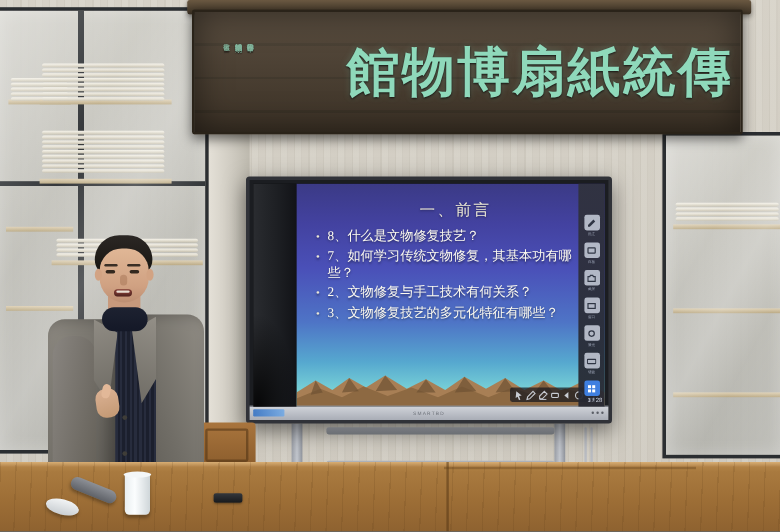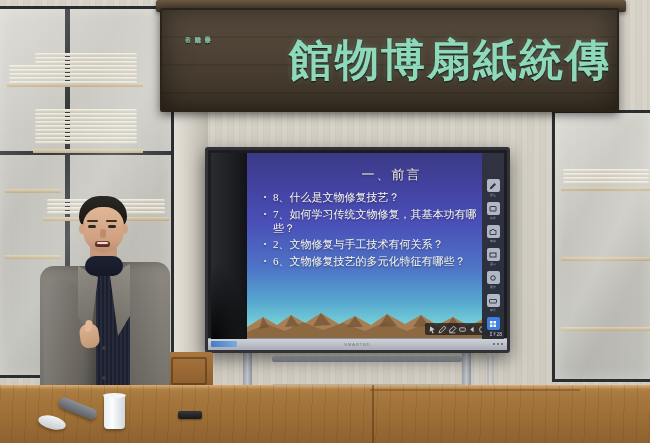--- a/index.html
+++ b/index.html
@@ -64,21 +64,21 @@
 
   
   .darkband{position:absolute;left:0;top:0;width:36px;height:186px;
     background:linear-gradient(90deg,#2a2c30,#1c1e22 60%,#121317);z-index:4;}
   .darkband:after{content:"";position:absolute;left:0;bottom:0;width:36px;height:78px;
     background:radial-gradient(ellipse at 10% 100%,rgba(0,0,0,.85),rgba(0,0,0,0) 70%);}
 
   .slide{position:absolute;left:36px;top:0;width:257px;height:186px;
     background:linear-gradient(180deg,#3b3a86 0%,#4342a0 18%,#4a50b8 38%,#4e74c6 62%,#56a8cf 80%,#76cfd6 92%,#8fd9d2 100%);
     overflow:hidden;}
-  .slide-title{position:absolute;left:16px;top:13px;width:257px;text-align:center;
+  .slide-title{position:absolute;left:4px;top:13px;width:257px;text-align:center;
     color:#f0edd8;font-family:"Liberation Serif","DejaVu Serif",serif;
     font-size:13px;letter-spacing:2px;text-shadow:0 1px 2px rgba(0,0,0,.45);}
   .bullets{position:absolute;left:10px;top:38px;width:240px;}
   .bl{display:flex;align-items:flex-start;margin-bottom:3px;
     color:#fdfbf0;font-family:"Liberation Serif","DejaVu Serif",serif;
     font-size:11px;line-height:1.25;text-shadow:0 1px 2px rgba(0,0,0,.45);}
   .bdot{flex:0 0 16px;text-align:center;font-size:9px;padding-top:1px;color:#e9e6d6;}
   .btxt{flex:1;}
 
   
@@ -314,21 +314,21 @@
           <div class="bl">
             <span class="bdot">•</span>
             <span class="btxt">7、如何学习传统文物修复，其基本功有哪些？</span>
           </div>
           <div class="bl">
             <span class="bdot">•</span>
             <span class="btxt">2、文物修复与手工技术有何关系？</span>
           </div>
           <div class="bl">
             <span class="bdot">•</span>
-            <span class="btxt">6、文物修复技艺的多元化特征有哪些？</span>
+            <span class="btxt">3、文物修复技艺的多元化特征有哪些？</span>
           </div>
         </div>
 
         <div class="ptoolbar">
           <svg class="pticon" viewBox="0 0 16 16">
             <path d="M4 2 L12 8 L8 9 L10 14 L8 15 L6 10 L3 12 Z" fill="#d7dce5"></path>
             </svg>
           <svg class="pticon" viewBox="0 0 16 16">
             <path d="M11 2 L14 5 L6 13 L2 14 L3 10 Z" fill="none" stroke="#d7dce5" stroke-width="1.6"></path>
             </svg>

